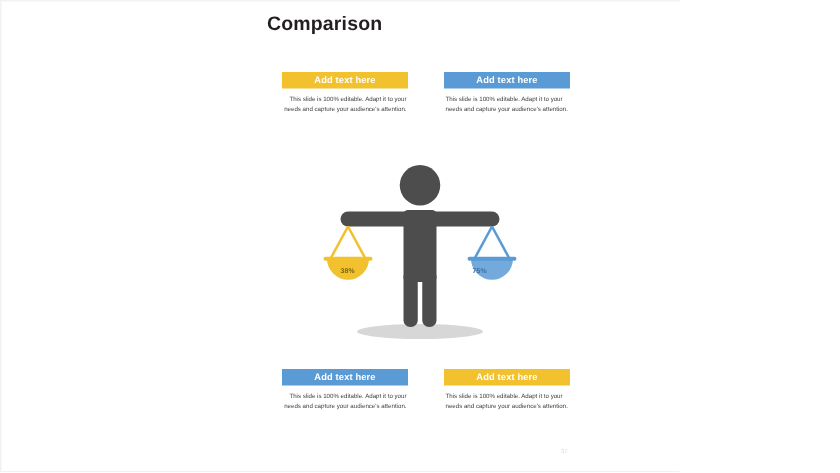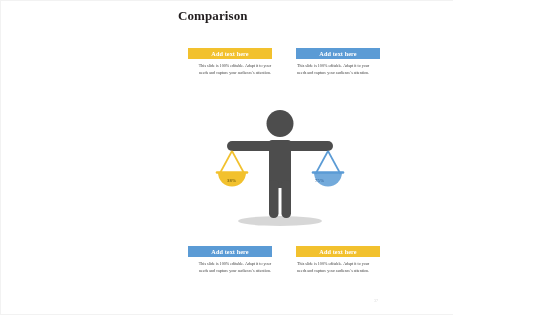--- a/index.html
+++ b/index.html
@@ -10,21 +10,20 @@
   body {
     font-family: "Liberation Sans", sans-serif;
   }
   #slide {
     position: relative;
     width: 453px;
     height: 315px;
     background: #ffffff;
     overflow: hidden;
     box-sizing: border-box;
-    font-family: Liberation Serif, serif;
   }
   
   #frame-border {
     position: absolute;
     left: 0; top: 0;
     width: 560px; height: 315px;
     box-sizing: border-box;
     border: 1px solid #f2f2f2;
     pointer-events: none;
   }

